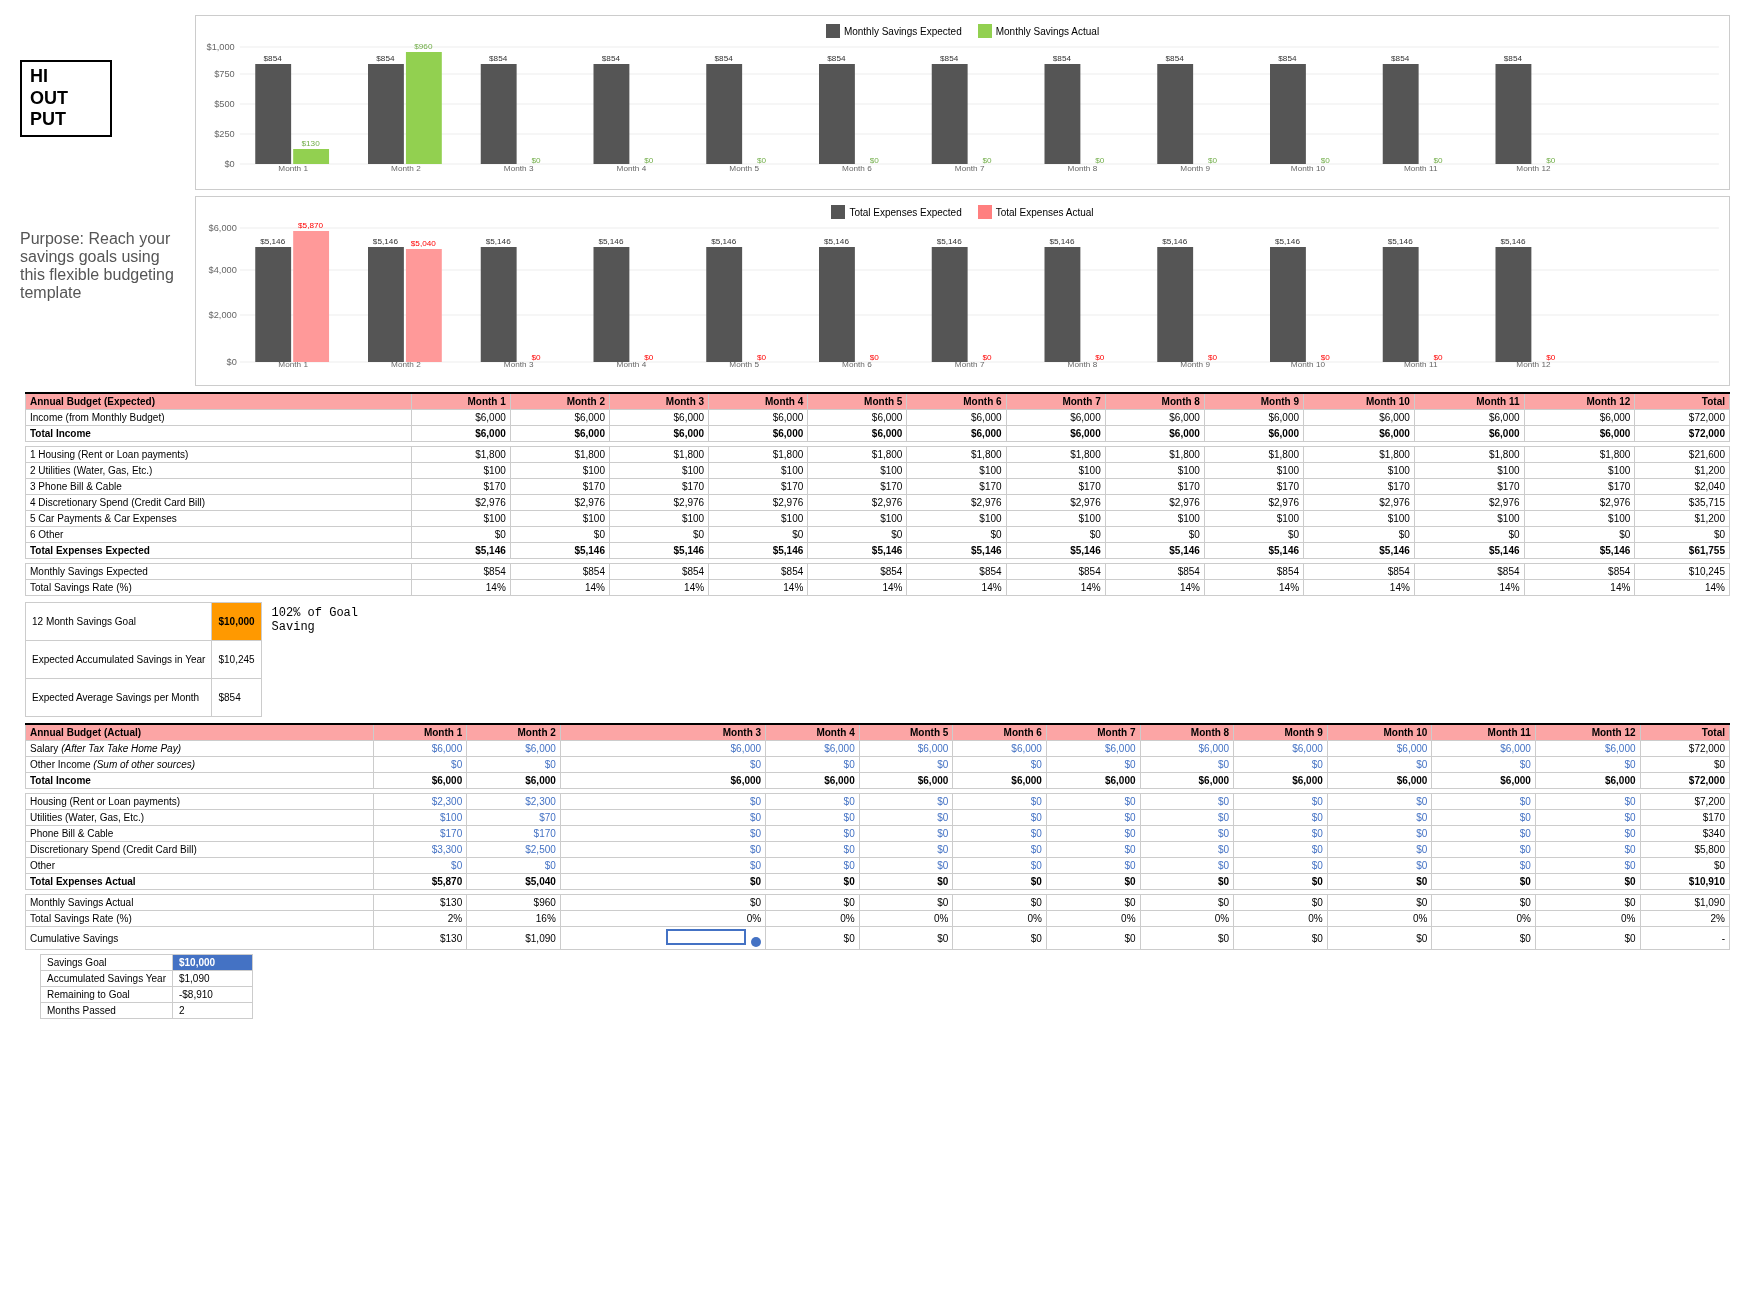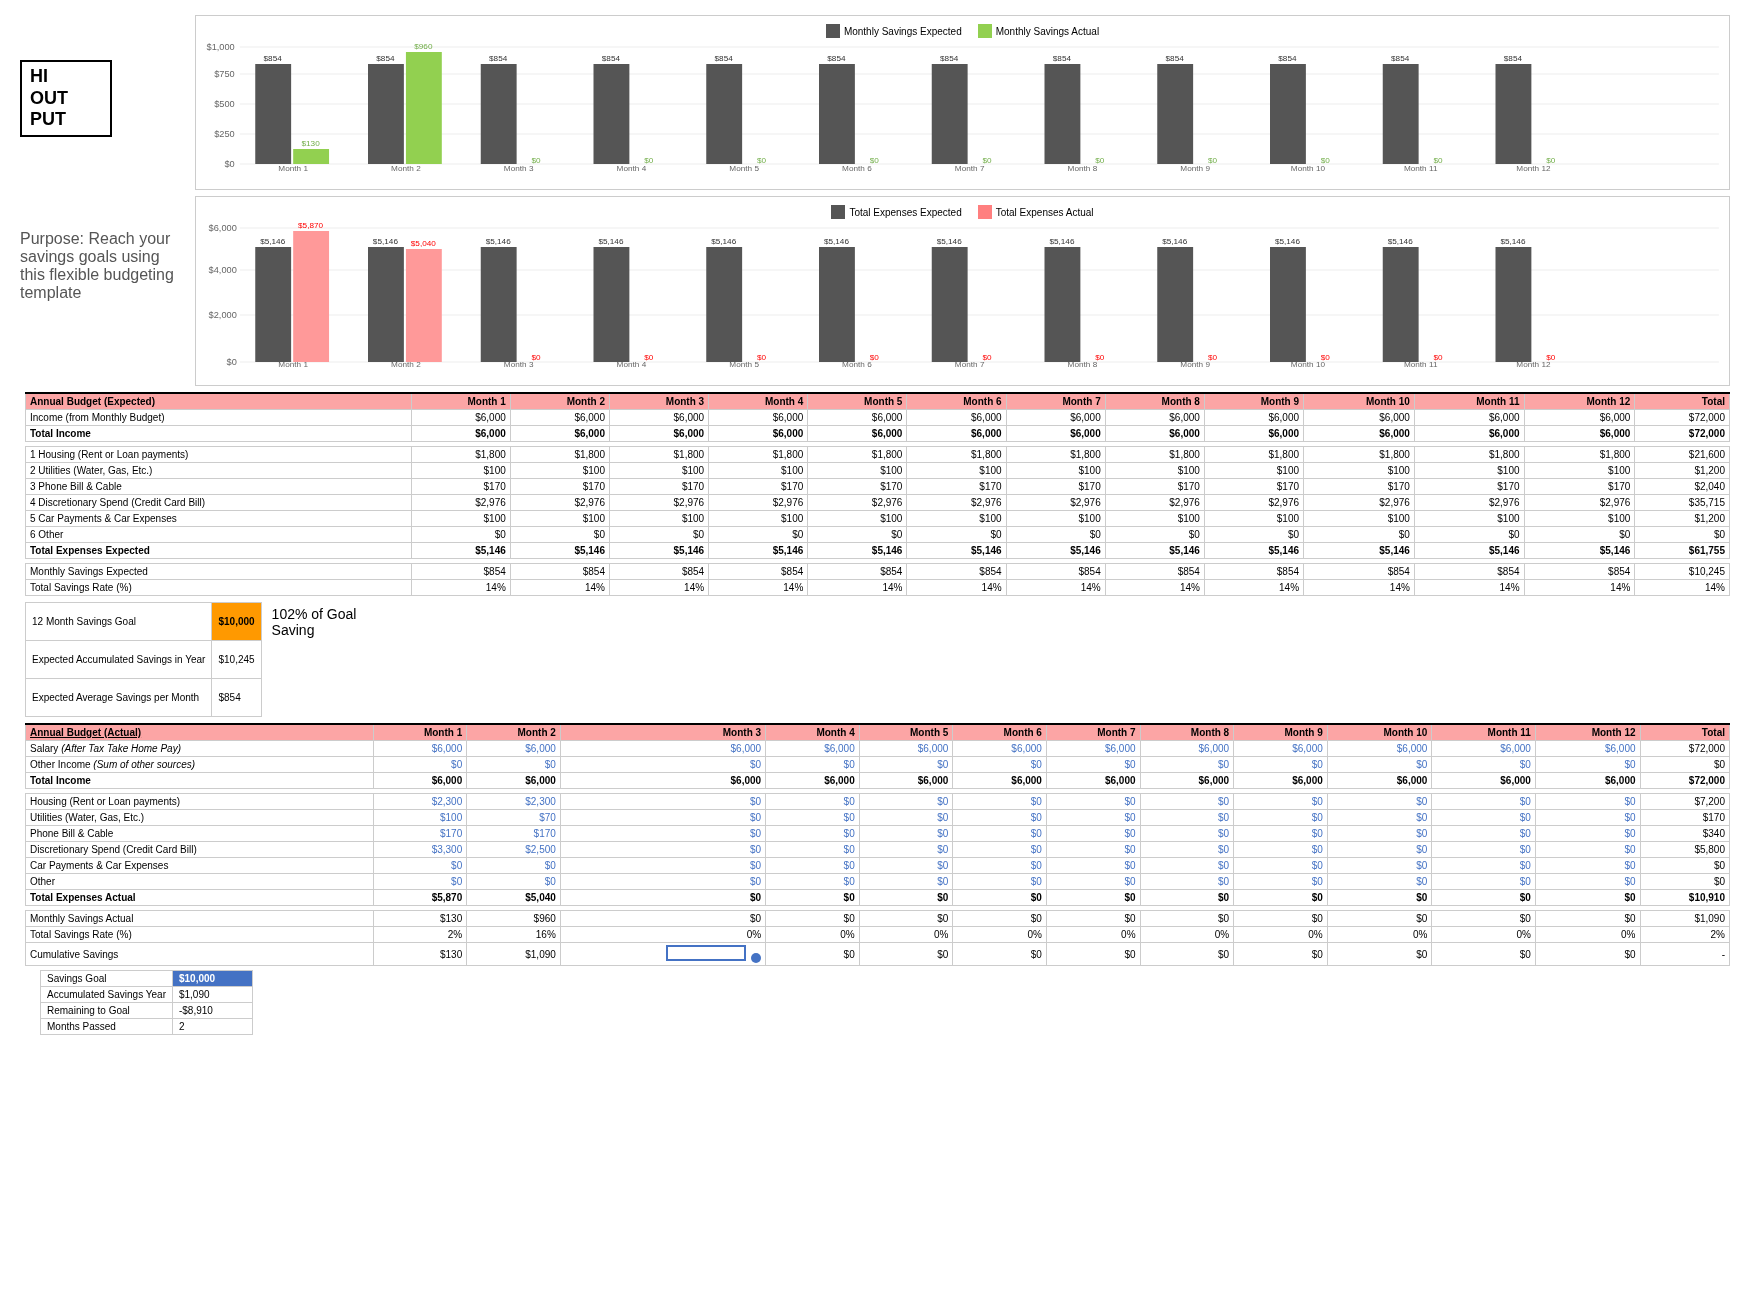--- a/index.html
+++ b/index.html
@@ -111,22 +111,23 @@
       padding: 13px 6px;
     }
 
     .savings-goal-table .highlight {
       background: #FF9900;
       color: #000;
       font-weight: bold;
     }
 
     .goal-info {
-      font-size: 14px;
+      font-size: 12px;
       padding-top: 4px;
+      font-family: Liberation Mono, monospace;
     }
 
     .bottom-summary {
       margin-left: 15px;
       margin-top: 4px;
     }
 
     .bottom-summary-table {
       border-collapse: collapse;
       font-size: 10px;
@@ -600,21 +601,21 @@
         </table>
       <div class="goal-info">
         <div>102% of Goal</div>
         <div>Saving</div>
       </div>
     </div>
 
     <table class="budget-table" style="margin-top:6px;">
       <thead>
         <tr class="section-header">
-          <td style="font-weight:bold;text-decoration:underline;">Annual Budget (Actual)</td>
+          <td style="font-weight:bold;">Annual Budget (Actual)</td>
           <td>Month 1</td>
           <td>Month 2</td>
           <td>Month 3</td>
           <td>Month 4</td>
           <td>Month 5</td>
           <td>Month 6</td>
           <td>Month 7</td>
           <td>Month 8</td>
           <td>Month 9</td>
           <td>Month 10</td>
@@ -733,36 +734,20 @@
             <td class="blue-text">$0</td>
           <td class="blue-text">$0</td>
             <td class="blue-text">$0</td>
             <td class="blue-text">$0</td>
           <td class="blue-text">$0</td>
             <td class="blue-text">$0</td>
             <td class="blue-text">$0</td>
           <td>$5,800</td>
         </tr>
         <tr>
-          <td>Car Payments &amp; Car Expenses</td>
-          <td class="blue-text">$0</td>
-            <td class="blue-text">$0</td>
-            <td class="blue-text">$0</td>
-          <td class="blue-text">$0</td>
-            <td class="blue-text">$0</td>
-            <td class="blue-text">$0</td>
-          <td class="blue-text">$0</td>
-            <td class="blue-text">$0</td>
-            <td class="blue-text">$0</td>
-          <td class="blue-text">$0</td>
-            <td class="blue-text">$0</td>
-            <td class="blue-text">$0</td>
-          <td>$0</td>
-        </tr>
-        <tr>
           <td>Other</td>
           <td class="blue-text">$0</td>
             <td class="blue-text">$0</td>
             <td class="blue-text">$0</td>
           <td class="blue-text">$0</td>
             <td class="blue-text">$0</td>
             <td class="blue-text">$0</td>
           <td class="blue-text">$0</td>
             <td class="blue-text">$0</td>
             <td class="blue-text">$0</td>

